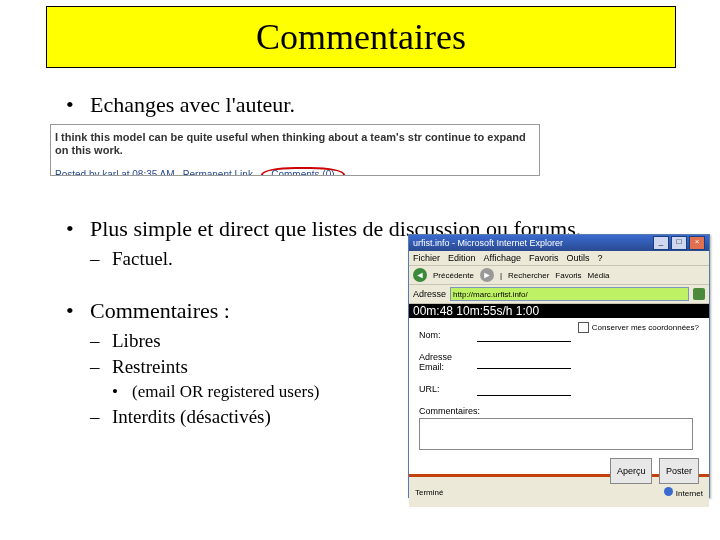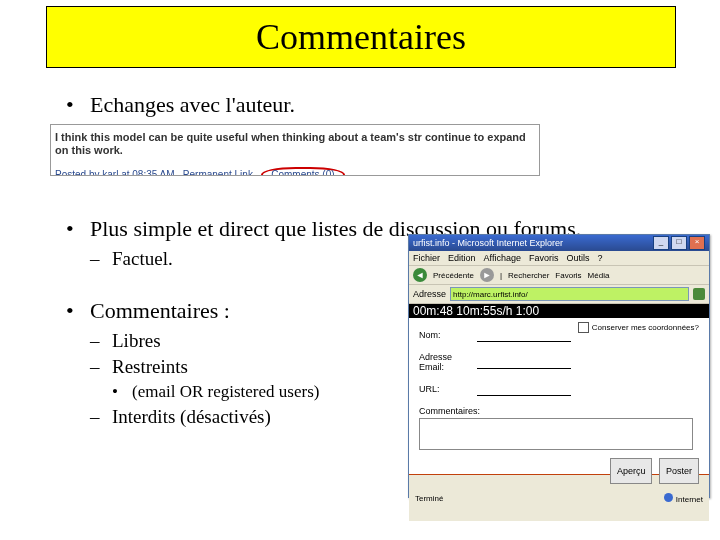--- a/index.html
+++ b/index.html
@@ -271,25 +271,25 @@
   .browser .form-buttons button {
     font-size: 9px;
     padding: 7px 6px;
     background: #e8e8e8;
     border: 1px solid #888;
     margin-left: 4px;
   }
   .browser .statusbar {
     height: 14px;
     background: #ece9d8;
-    border-top: 1px solid #c2410c;
+    border-top: 3px solid #c2410c;
     display: flex;
     align-items: center;
     justify-content: space-between;
-    padding: 16px 6px;
+    padding: 8px 6px;
     font-size: 8px;
   }
   .browser .statusbar .globe {
     width:9px; height:9px; background:#3a6ad0; border-radius:50%; display:inline-block; margin-right:3px;
   }
 
   .gap-after-snippet { height: 84px; }
 </style>
 </head>
 <body>

